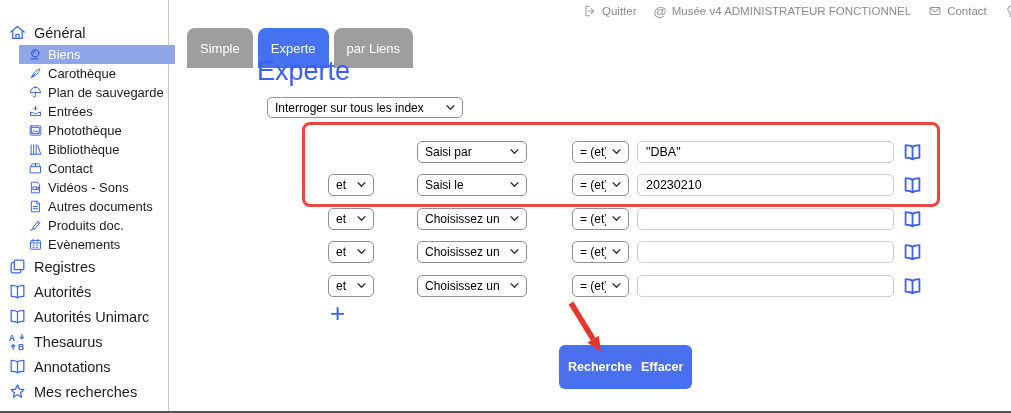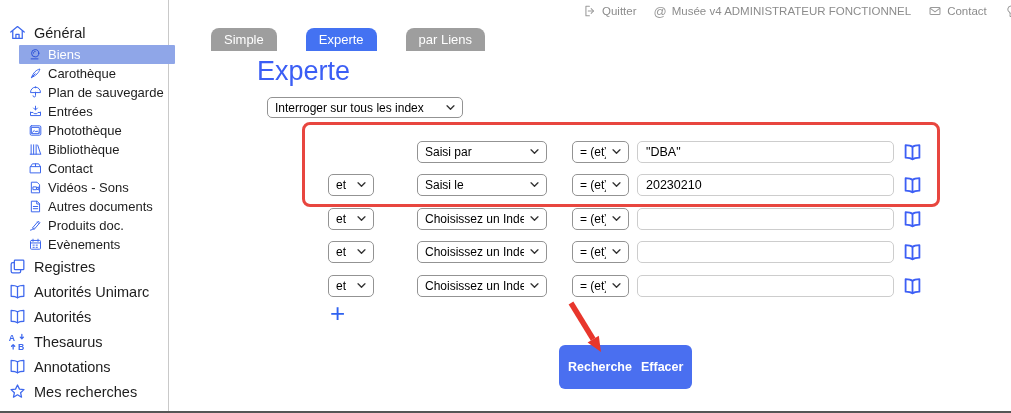--- a/index.html
+++ b/index.html
@@ -22,37 +22,37 @@
 
   
   #topbar{position:absolute;left:583px;top:4px;display:flex;align-items:center;gap:17px;
           color:#8c8c8c;font-size:11.5px;}
   .top-item{display:flex;align-items:center;gap:5px;cursor:pointer;white-space:nowrap;}
   .top-item svg{width:14px;height:14px;color:#9a9a9a;}
   .at-glyph{font-size:13px;color:#9a9a9a;line-height:1;}
 
   
   #tabs{position:absolute;left:187px;top:28px;display:flex;gap:5px;align-items:flex-end;}
-  .tab{height:23px;display:flex;align-items:center;padding:0 13px;border-radius:8px 8px 0 0;
-       background:#9e9e9e;color:#fff;font-size:13px;cursor:pointer;white-space:nowrap;margin-left:24px;}
+  .tab{height:40px;display:flex;align-items:center;padding:0 13px;border-radius:8px 8px 0 0;
+       background:#9e9e9e;color:#fff;font-size:13px;cursor:pointer;white-space:nowrap;}
   .tab.active{background:#4472f2;}
 
   
   #page-title{position:absolute;left:257px;top:56px;font-size:27px;color:#3b5ef5;}
   .sel{box-sizing:border-box;height:22px;background:#fff;border:1px solid #939393;border-radius:5px;
        display:flex;align-items:center;justify-content:space-between;padding:0 7px;font-size:12px;
        color:#000;cursor:pointer;position:absolute;}
   .sel .chev{flex:0 0 auto;margin-left:6px;display:inline-flex;}
   .sel .chev svg{width:9px;height:6px;color:#333;}
   .sel .sel-text{white-space:nowrap;overflow:hidden;}
   #scope-select{left:267px;top:97px;width:196px;height:21px;}
 
   .qrow{position:absolute;left:0;width:100%;height:22px;}
   .qrow .bool{left:328px;width:46px;}
-  .qrow .idx{left:417px;width:130px;}
+  .qrow .idx{left:417px;width:110px;}
   .qrow .op{left:572px;width:57px;}
   .qrow input{position:absolute;left:637px;top:0;width:257px;height:22px;box-sizing:border-box;
               border:1px solid #cdcdcd;border-radius:5px;padding:0 8px;font-size:12.5px;
               font-family:"Liberation Sans",sans-serif;color:#000;outline:none;background:#fff;}
   .book-btn{position:absolute;left:901px;top:1px;width:22px;height:20px;background:none;border:none;
             padding:0;cursor:pointer;color:#3d5ff5;display:flex;align-items:center;justify-content:center;}
   .book-btn svg{width:21px;height:19px;}
 
   #add-row{position:absolute;left:330px;top:300px;color:#2f62f0;font-size:26px;line-height:1;
            cursor:pointer;font-weight:500;}
@@ -205,30 +205,30 @@
         </span>
         <span class="side-label">Registres</span>
       </div>
       <div class="side-item l0">
         <span class="side-icon">
           <svg fill="none" stroke="currentColor" stroke-width="1.6" stroke-linecap="round" stroke-linejoin="round" viewBox="0 0 24 24">
             <path d="M12 6C10 4.6 7.6 4.2 4 4.2V18c3.6 0 6 .5 8 2 2-1.5 4.4-2 8-2V4.2c-3.6 0-6 .4-8 1.8z"></path>
             <path d="M12 6v14"></path>
           </svg>
         </span>
-        <span class="side-label">Autorités Unimarc</span>
+        <span class="side-label">Autorités</span>
       </div>
       <div class="side-item l0">
         <span class="side-icon">
           <svg fill="none" stroke="currentColor" stroke-width="1.6" stroke-linecap="round" stroke-linejoin="round" viewBox="0 0 24 24">
             <path d="M12 6C10 4.6 7.6 4.2 4 4.2V18c3.6 0 6 .5 8 2 2-1.5 4.4-2 8-2V4.2c-3.6 0-6 .4-8 1.8z"></path>
             <path d="M12 6v14"></path>
           </svg>
         </span>
-        <span class="side-label">Autorités</span>
+        <span class="side-label">Autorités Unimarc</span>
       </div>
       <div class="side-item l0">
         <span class="side-icon">
           <svg viewBox="0 0 24 24">
             <text x="1" y="11.5" font-size="11" font-weight="bold" fill="currentColor" font-family="inherit">A</text>
             <text x="12.5" y="22.5" font-size="11" font-weight="bold" fill="currentColor" font-family="inherit">B</text>
             <g fill="none" stroke="currentColor" stroke-width="1.6" stroke-linecap="round" stroke-linejoin="round">
               <path d="M17.5 3v5.5M15.5 6.5l2 2 2-2"></path>
               <path d="M6.5 21.5V16M4.5 18l2-2 2 2"></path>
             </g>

